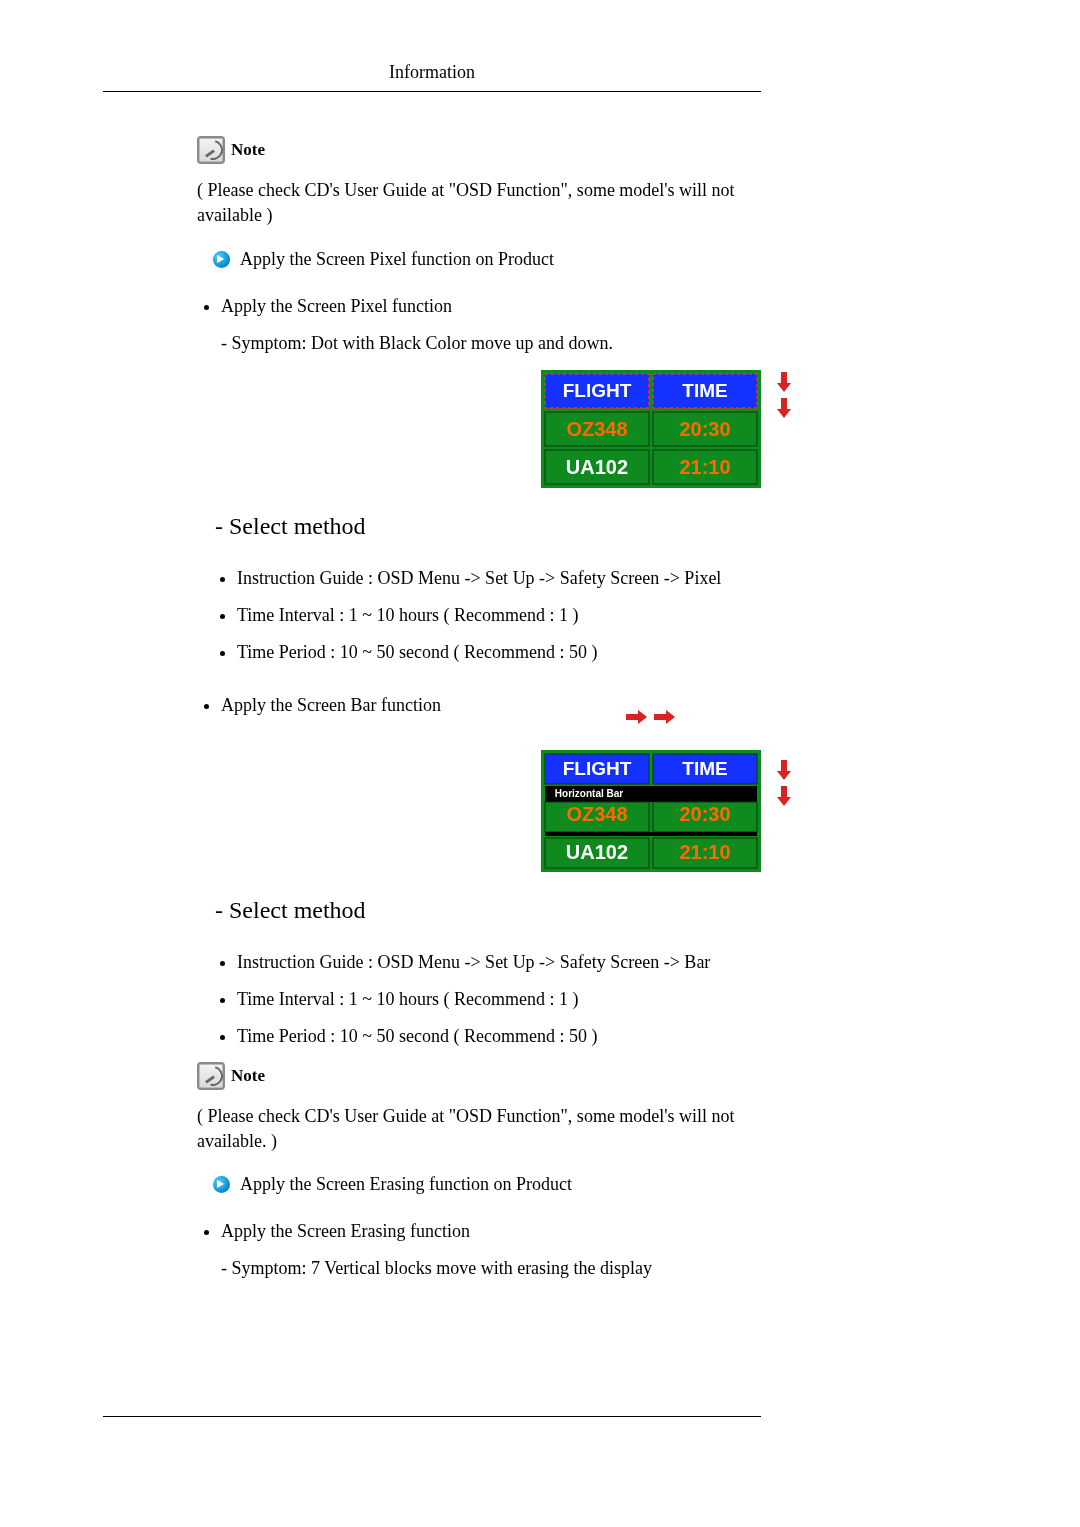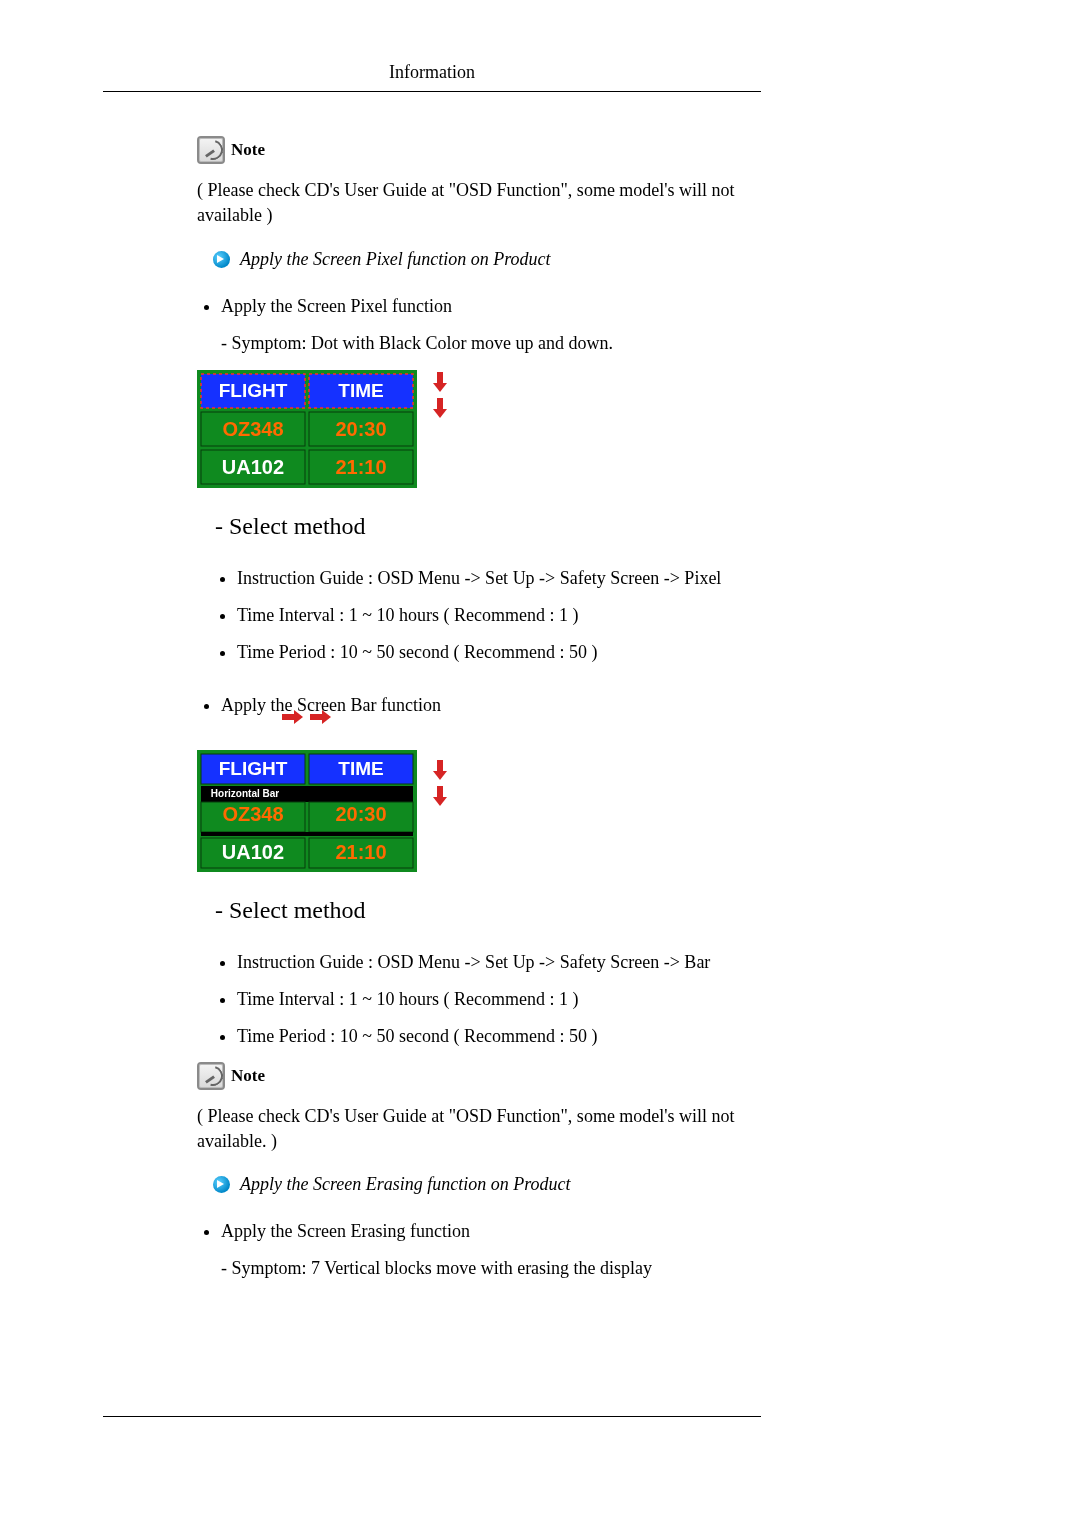--- a/index.html
+++ b/index.html
@@ -93,21 +93,21 @@
   }
   .arrow-icon::after{
     content:"";
     position:absolute;
     left:4px; top:4px;
     width:0;height:0;
     border-top:4px solid transparent;
     border-bottom:4px solid transparent;
     border-left:7px solid #fff;
   }
-  .arrow-text { font-style: italic; }
+  .arrow-text { }
 
   ul.bul {
     list-style: disc;
     margin: 16px 0 6px 0;
     padding-left: 24px;
   }
   ul.bul > li { padding: 6px 0; }
   ul.bul.inner { padding-left: 40px; }
 
   .symptom {
@@ -116,21 +116,21 @@
 
   .select-heading {
     font-weight: normal;
     font-size: 24px;
     margin: 22px 0 6px 18px;
   }
 
   
   .board-wrap {
     display:flex;
-    justify-content:flex-start;
+    justify-content:flex-end;
     align-items:center;
     margin: 6px 0 18px 0;
   }
   .board {
     position: relative;
   }
   .board svg { display:block; }
 
   
   .side-arrows {

